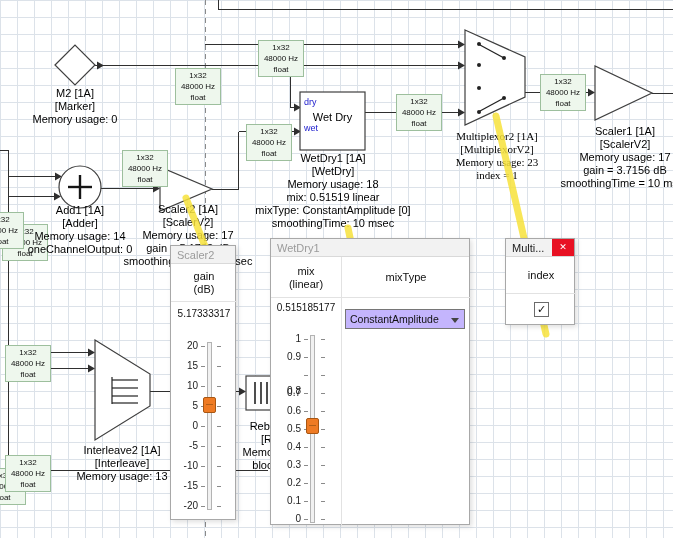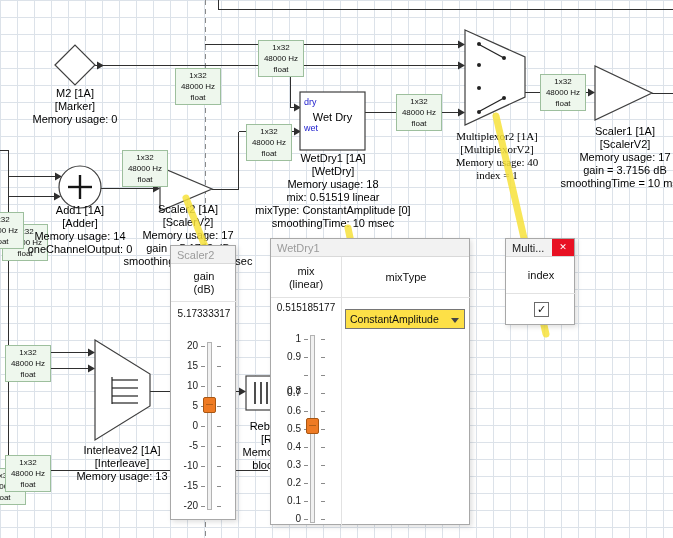--- a/index.html
+++ b/index.html
@@ -26,21 +26,21 @@
   .pvalue{position:absolute;font-size:10px;line-height:12px;text-align:center;color:#111;}
   .pdivider{position:absolute;height:1px;background:#e2e2e2;}
   .vdivider{position:absolute;width:1px;background:#e2e2e2;}
   .track{position:absolute;width:5px;background:#f1f1f1;border:1px solid #b3b3b3;box-sizing:border-box;}
   .handle{position:absolute;width:13px;height:16px;background:#ef7b24;border:1px solid #a85612;border-radius:2px;box-sizing:border-box;}
   .handle::after{content:"";position:absolute;left:2px;right:2px;top:6px;height:1px;background:#b25f17;}
   .tick{position:absolute;font-size:10px;line-height:12px;text-align:right;color:#222;}
   .tickcol{position:absolute;width:4px;}
   .tickcol.s2{background:repeating-linear-gradient(to bottom,#8a8a8a 0 1px,transparent 1px 20px);}
   .tickcol.wd{background:repeating-linear-gradient(to bottom,#8a8a8a 0 1px,transparent 1px 18px);}
-  .combo{position:absolute;background:#fde047;border:1px solid #767676;font-size:10.5px;line-height:18px;
+  .combo{position:absolute;background:#c4b5fd;border:1px solid #767676;font-size:10.5px;line-height:18px;
     padding-left:4px;box-sizing:border-box;height:20px;overflow:hidden;color:#111;cursor:pointer;}
   .combo-arrow{position:absolute;right:5px;top:8px;width:0;height:0;
     border-left:4px solid transparent;border-right:4px solid transparent;border-top:5px solid #444;}
   .checkbox{position:absolute;width:13px;height:13px;border:1px solid #6b6b6b;background:#fff;
     font-size:11px;line-height:12px;text-align:center;color:#111;box-sizing:content-box;cursor:pointer;}
 </style>
 </head>
 <body>
 
 <div class="canvas">
@@ -211,21 +211,21 @@
     <div>WetDry1 [1A]</div>
     <div>[WetDry]</div>
     <div>Memory usage: 18</div>
     <div>mix: 0.51519 linear</div>
     <div>mixType: ConstantAmplitude [0]</div>
     <div>smoothingTime: 10 msec</div>
   </div>
   <div class="blabel" style="left:407px;top:130px;width:180px;font-family:Liberation Serif, serif;">
     <div>Multiplexor2 [1A]</div>
     <div>[MultiplexorV2]</div>
-    <div>Memory usage: 40</div>
+    <div>Memory usage: 23</div>
     <div>index = 1</div>
   </div>
   <div class="blabel" style="left:535px;top:125px;width:180px;">
     <div>Scaler1 [1A]</div>
     <div>[ScalerV2]</div>
     <div>Memory usage: 17</div>
     <div>gain = 3.7156 dB</div>
     <div>smoothingTime = 10 msec</div>
   </div>
   <div class="blabel" style="left:32px;top:444px;width:180px;">

